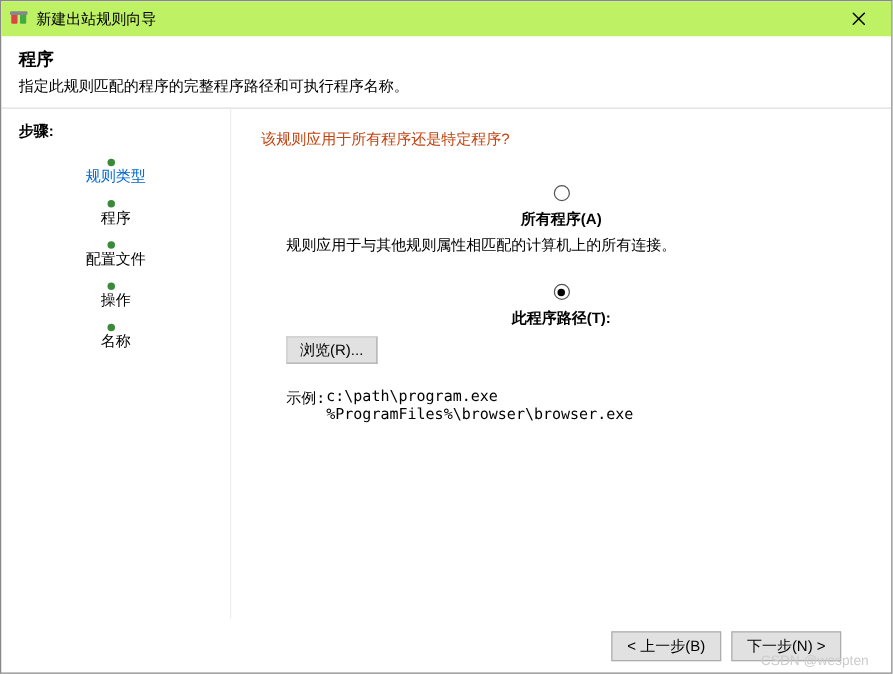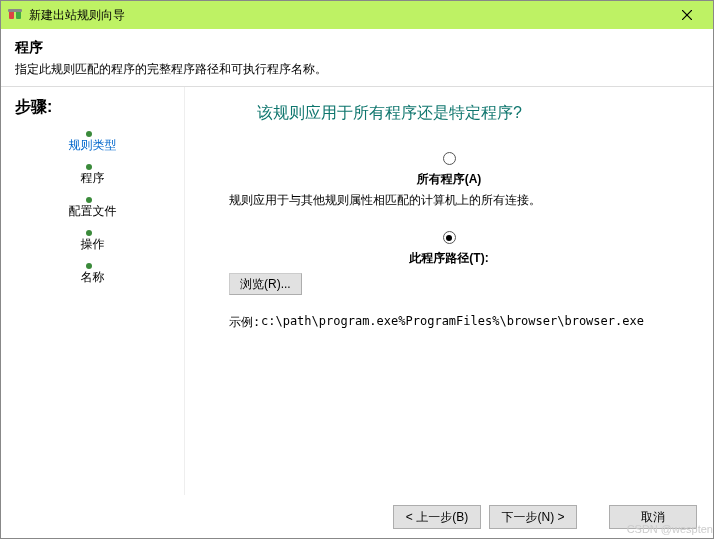--- a/index.html
+++ b/index.html
@@ -60,21 +60,21 @@
       display: flex;
       height: 408px;
     }
     .sidebar {
       width: 184px;
       padding: 10px 14px;
       border-right: 1px solid #eee;
     }
     .sidebar-heading {
       font-weight: bold;
-      font-size: 16px;
+      font-size: 12px;
       margin-bottom: 8px;
       color: #000;
     }
     .step {
       display: flex;
       align-items: center;
       padding: 5px 0;
       font-size: 12px;
       cursor: pointer;
       flex-direction: column;
@@ -88,24 +88,23 @@
       flex-shrink: 0;
     }
     .step-label { color: #000; }
     .step-link { color: #0066cc; }
     .content {
       flex: 1;
       padding: 16px 24px 12px 24px;
       position: relative;
     }
     .question {
-      font-size: 16px;
-      color: #0f766e;
+      font-size: 12px;
+      color: #c2410c;
       margin-bottom: 28px;
-      margin-left: 48px;
     }
     .option-group {
       margin-bottom: 22px;
     }
     .radio-line {
       display: flex;
       align-items: center;
       gap: 6px;
       margin-bottom: 4px;
       flex-direction: column;
@@ -168,21 +167,21 @@
       margin-top: 19px;
       display: flex;
       font-family: SimSun, monospace;
       font-size: 12px;
     }
     .example-label {
       min-width: 32px;
     }
     .example-lines {
       display: flex;
-      flex-direction: row;
+      flex-direction: column;
     }
     .footer {
       height: 44px;
       display: flex;
       align-items: center;
       justify-content: flex-end;
       gap: 8px;
       padding: 0 16px;
       border-top: none;
     }
@@ -194,21 +193,21 @@
       border: 1px solid #adadad;
       cursor: pointer;
       font-family: inherit;
     }
     .footer-spacer {
       width: 16px;
     }
     .watermark {
       position: absolute;
       bottom: 3px;
-      right: 0;
+      right: 18px;
       font-size: 11px;
       color: #ccc;
       font-family: sans-serif;
     }
   </style>
 </head>
 <body>
 
 <div class="titlebar">
   <span class="titlebar-icon">
@@ -284,16 +283,15 @@
         </div>
       </div>
     </div>
   </div>
 </div>
 
 <div class="footer">
   <button class="footer-btn">&lt; 上一步(B)</button>
   <button class="footer-btn">下一步(N) &gt;</button>
   <span class="footer-spacer"></span>
-  <button class="footer-btn">取消</button>
 </div>
 
 <div class="watermark">CSDN @wespten</div>
 
 </body></html>

